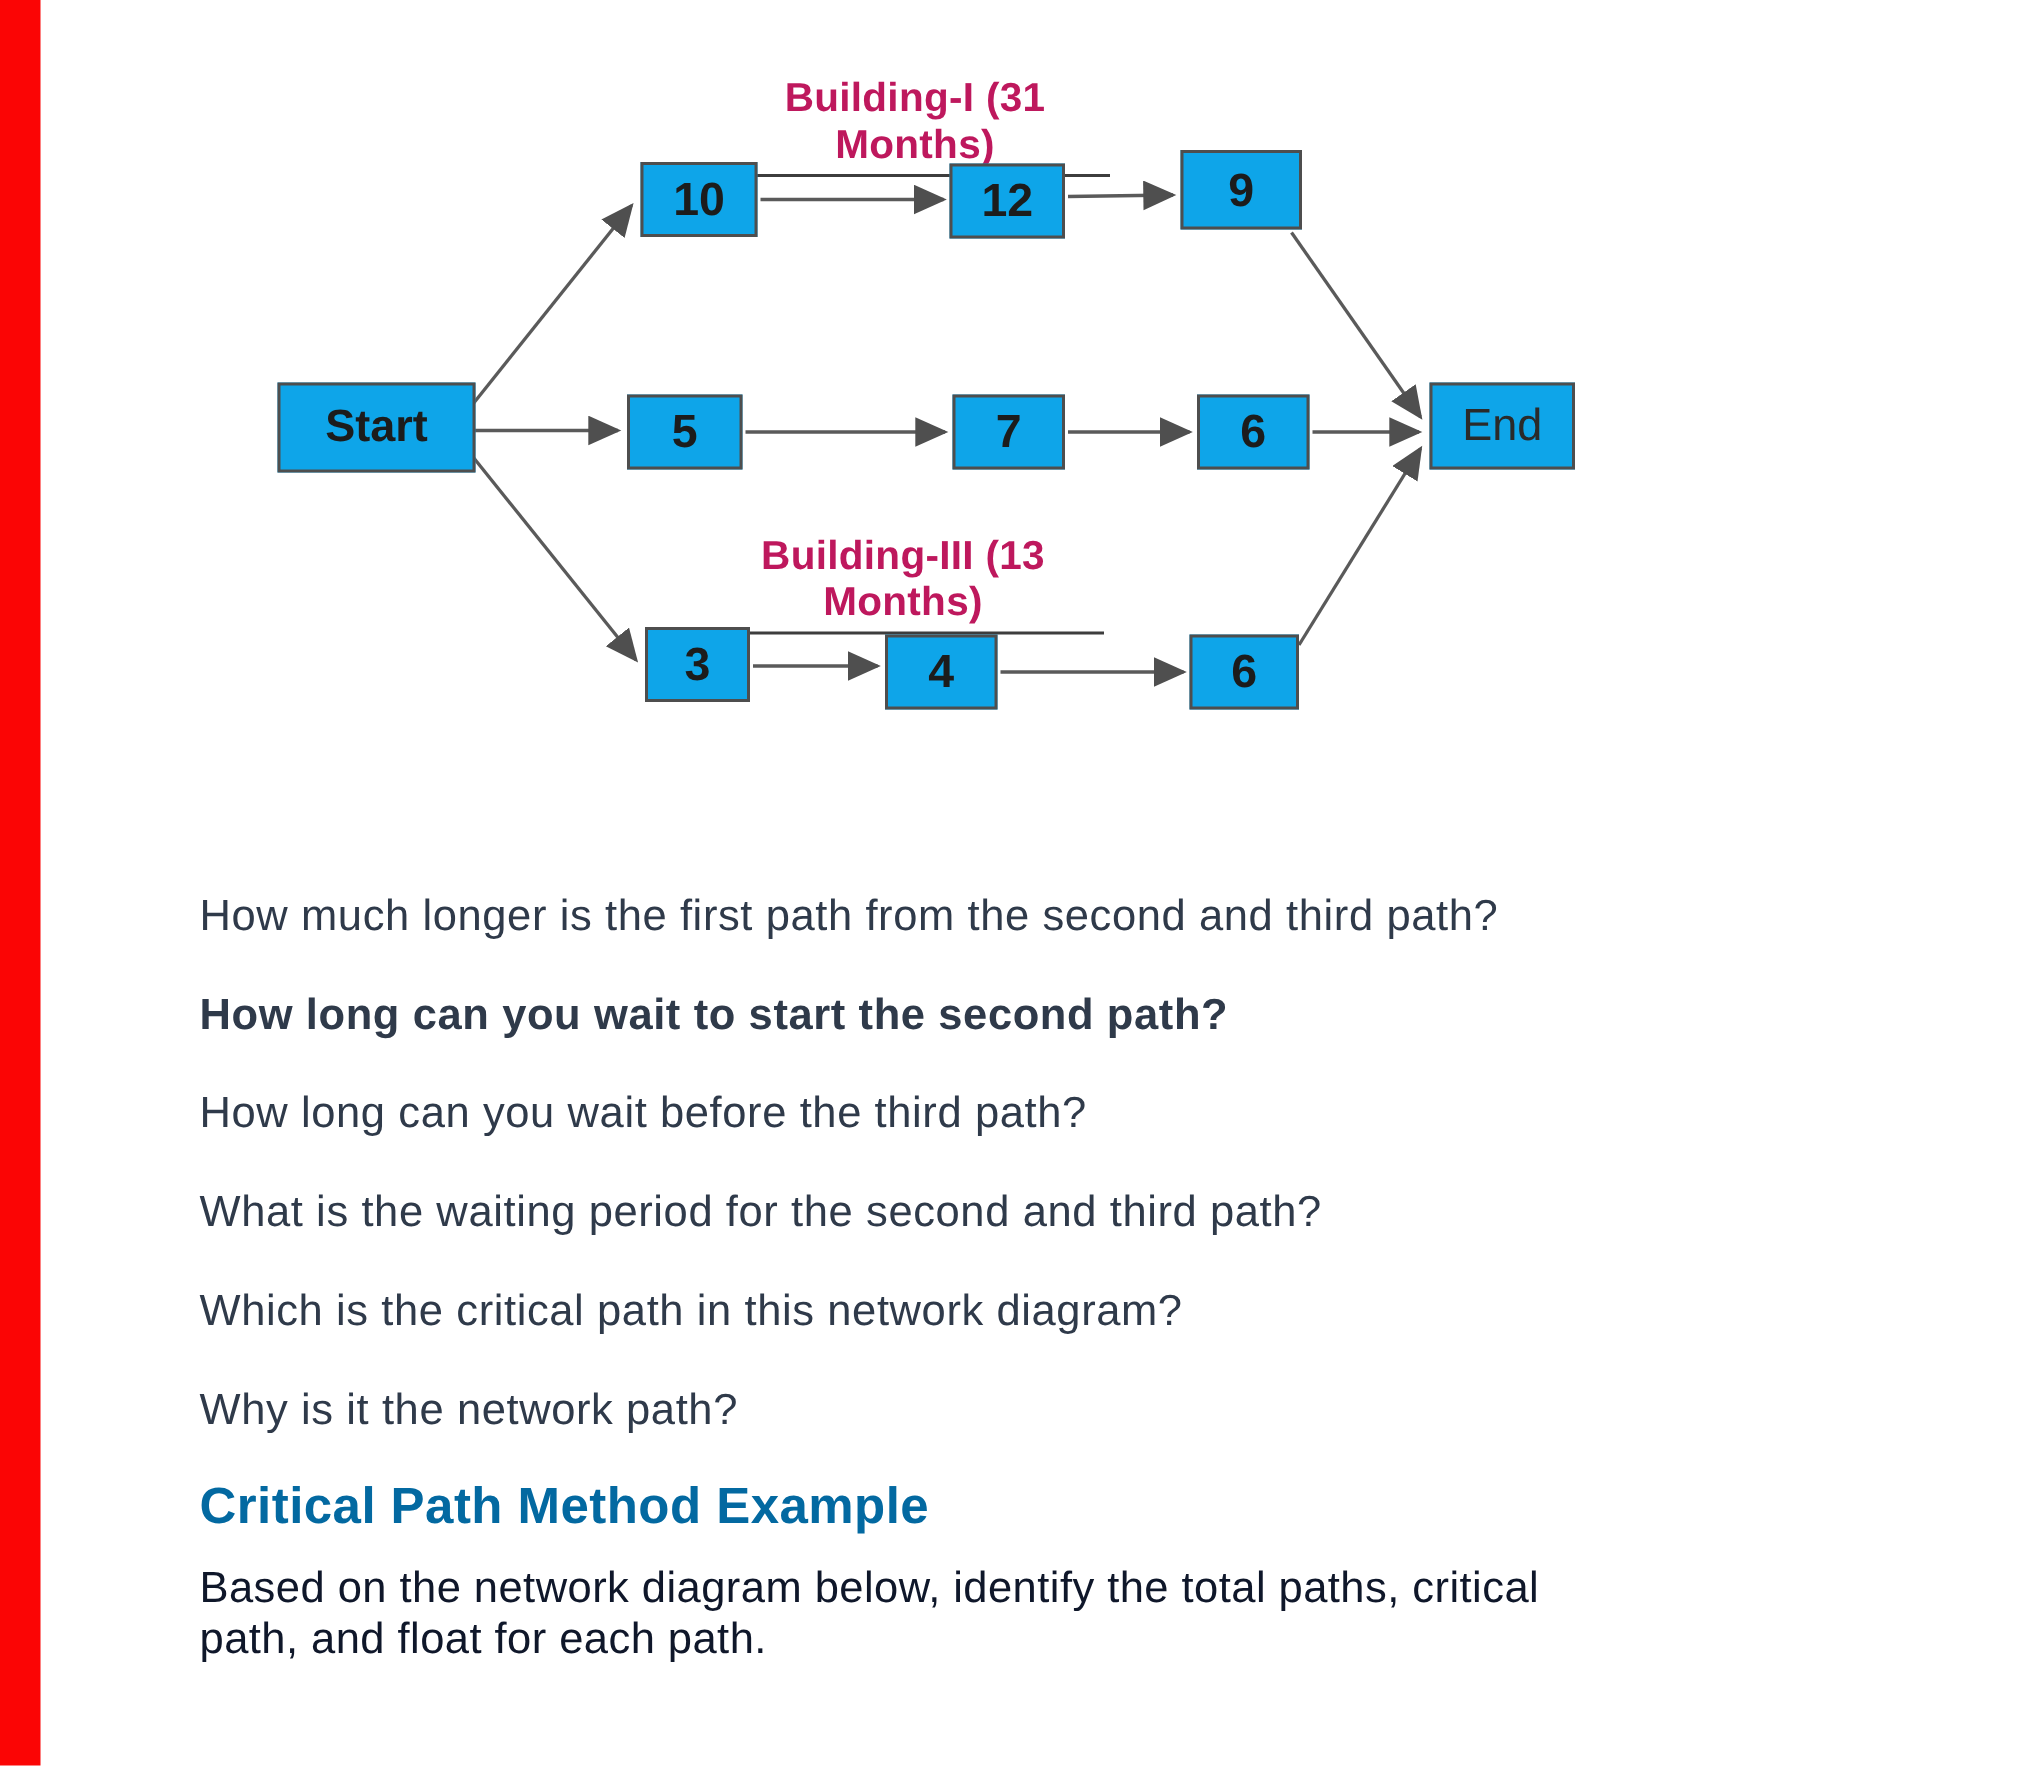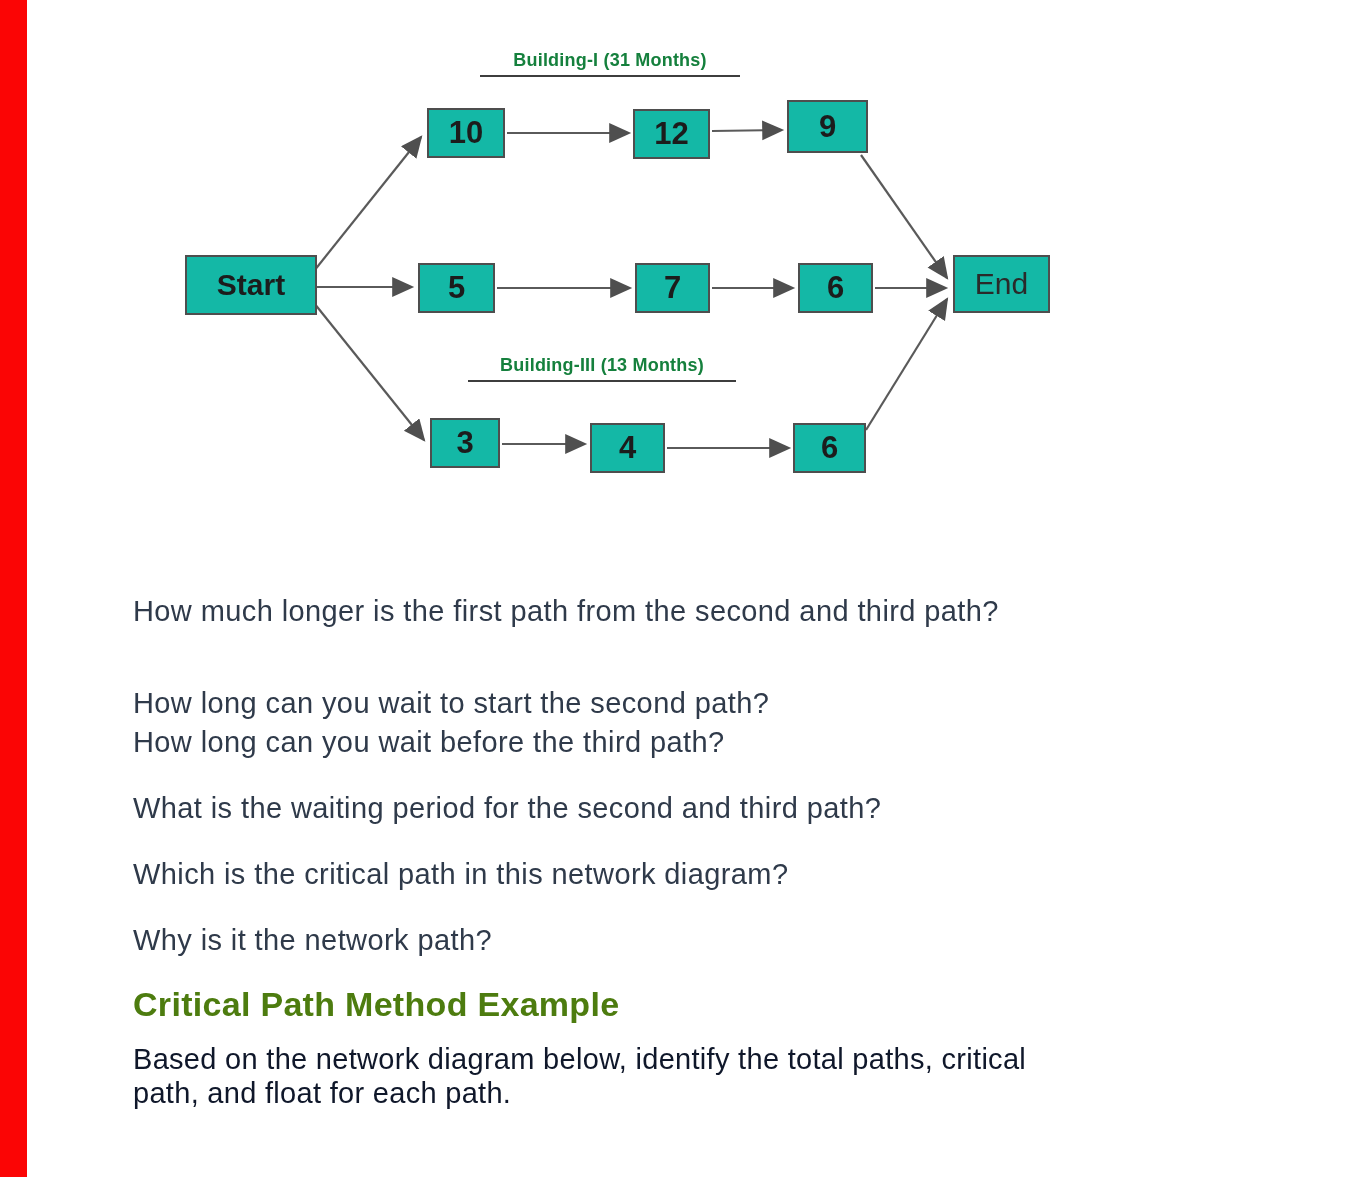--- a/index.html
+++ b/index.html
@@ -15,46 +15,46 @@
     position:absolute;left:0;top:0;width:27px;height:1177px;
     background:#fb0505;
   }
   
   .diagram{position:absolute;left:0;top:0;width:1348px;height:540px;}
   .diagram svg{position:absolute;left:0;top:0;}
   .node{
     position:absolute;
     box-sizing:border-box;
     border:2px solid #4e4e4e;
-    background:#14b8a6;
+    background:#0ea5e9;
     display:flex;align-items:center;justify-content:center;
     font-weight:bold;font-size:31px;color:#1c1c1c;
     font-family:"Liberation Sans", sans-serif;
   }
   .node.end-node{font-weight:normal;font-size:30px;color:#2a2a2a;}
   .path-title{
     position:absolute;
     box-sizing:border-box;
     text-align:center;
-    font-size:18px;font-weight:bold;color:#15803d;
+    font-size:27px;font-weight:bold;color:#be185d;
     border-bottom:2px solid #3d3d3d;
     padding:0 4px 4px 4px;
     letter-spacing:0.2px;
   }
   
   .question{
     position:absolute;left:133px;
     margin:0;
     font-size:29px;line-height:31px;color:#2f3a4a;
     letter-spacing:0.4px;
   }
   .heading{
     position:absolute;left:133px;top:986px;
     margin:0;
-    font-size:34px;line-height:36px;font-weight:bold;color:#4d7c0f;
+    font-size:34px;line-height:36px;font-weight:bold;color:#0369a1;
     letter-spacing:0.3px;
   }
   .body-par{
     position:absolute;left:133px;top:1042px;
     margin:0;
     font-size:29px;line-height:34px;color:#0f172a;
     letter-spacing:0.3px;
   }
 </style>
 </head>
@@ -100,21 +100,21 @@
   <div class="node" style="left:798px;top:263px;width:75px;height:50px;">6</div>
 
   <div class="node" style="left:430px;top:418px;width:70px;height:50px;">3</div>
   <div class="node" style="left:590px;top:423px;width:75px;height:50px;">4</div>
   <div class="node" style="left:793px;top:423px;width:73px;height:50px;">6</div>
 
   <div class="node end-node" style="left:953px;top:255px;width:97px;height:58px;">End</div>
 </div>
 
 <p class="question" style="top:596px;">How much longer is the first path from the second and third path?</p>
-<p class="question" style="top:688px;">How long can you wait to start the second path?</p>
+<p class="question" style="top:662px;font-weight:bold;">How long can you wait to start the second path?</p>
 <p class="question" style="top:727px;">How long can you wait before the third path?</p>
 <p class="question" style="top:793px;">What is the waiting period for the second and third path?</p>
 <p class="question" style="top:859px;">Which is the critical path in this network diagram?</p>
 <p class="question" style="top:925px;">Why is it the network path?</p>
 
 <h1 class="heading">Critical Path Method Example</h1>
 
 <p class="body-par">
   <span style="display:block;">Based on the network diagram below, identify the total paths, critical</span>
   <span style="display:block;">path, and float for each path.</span>

